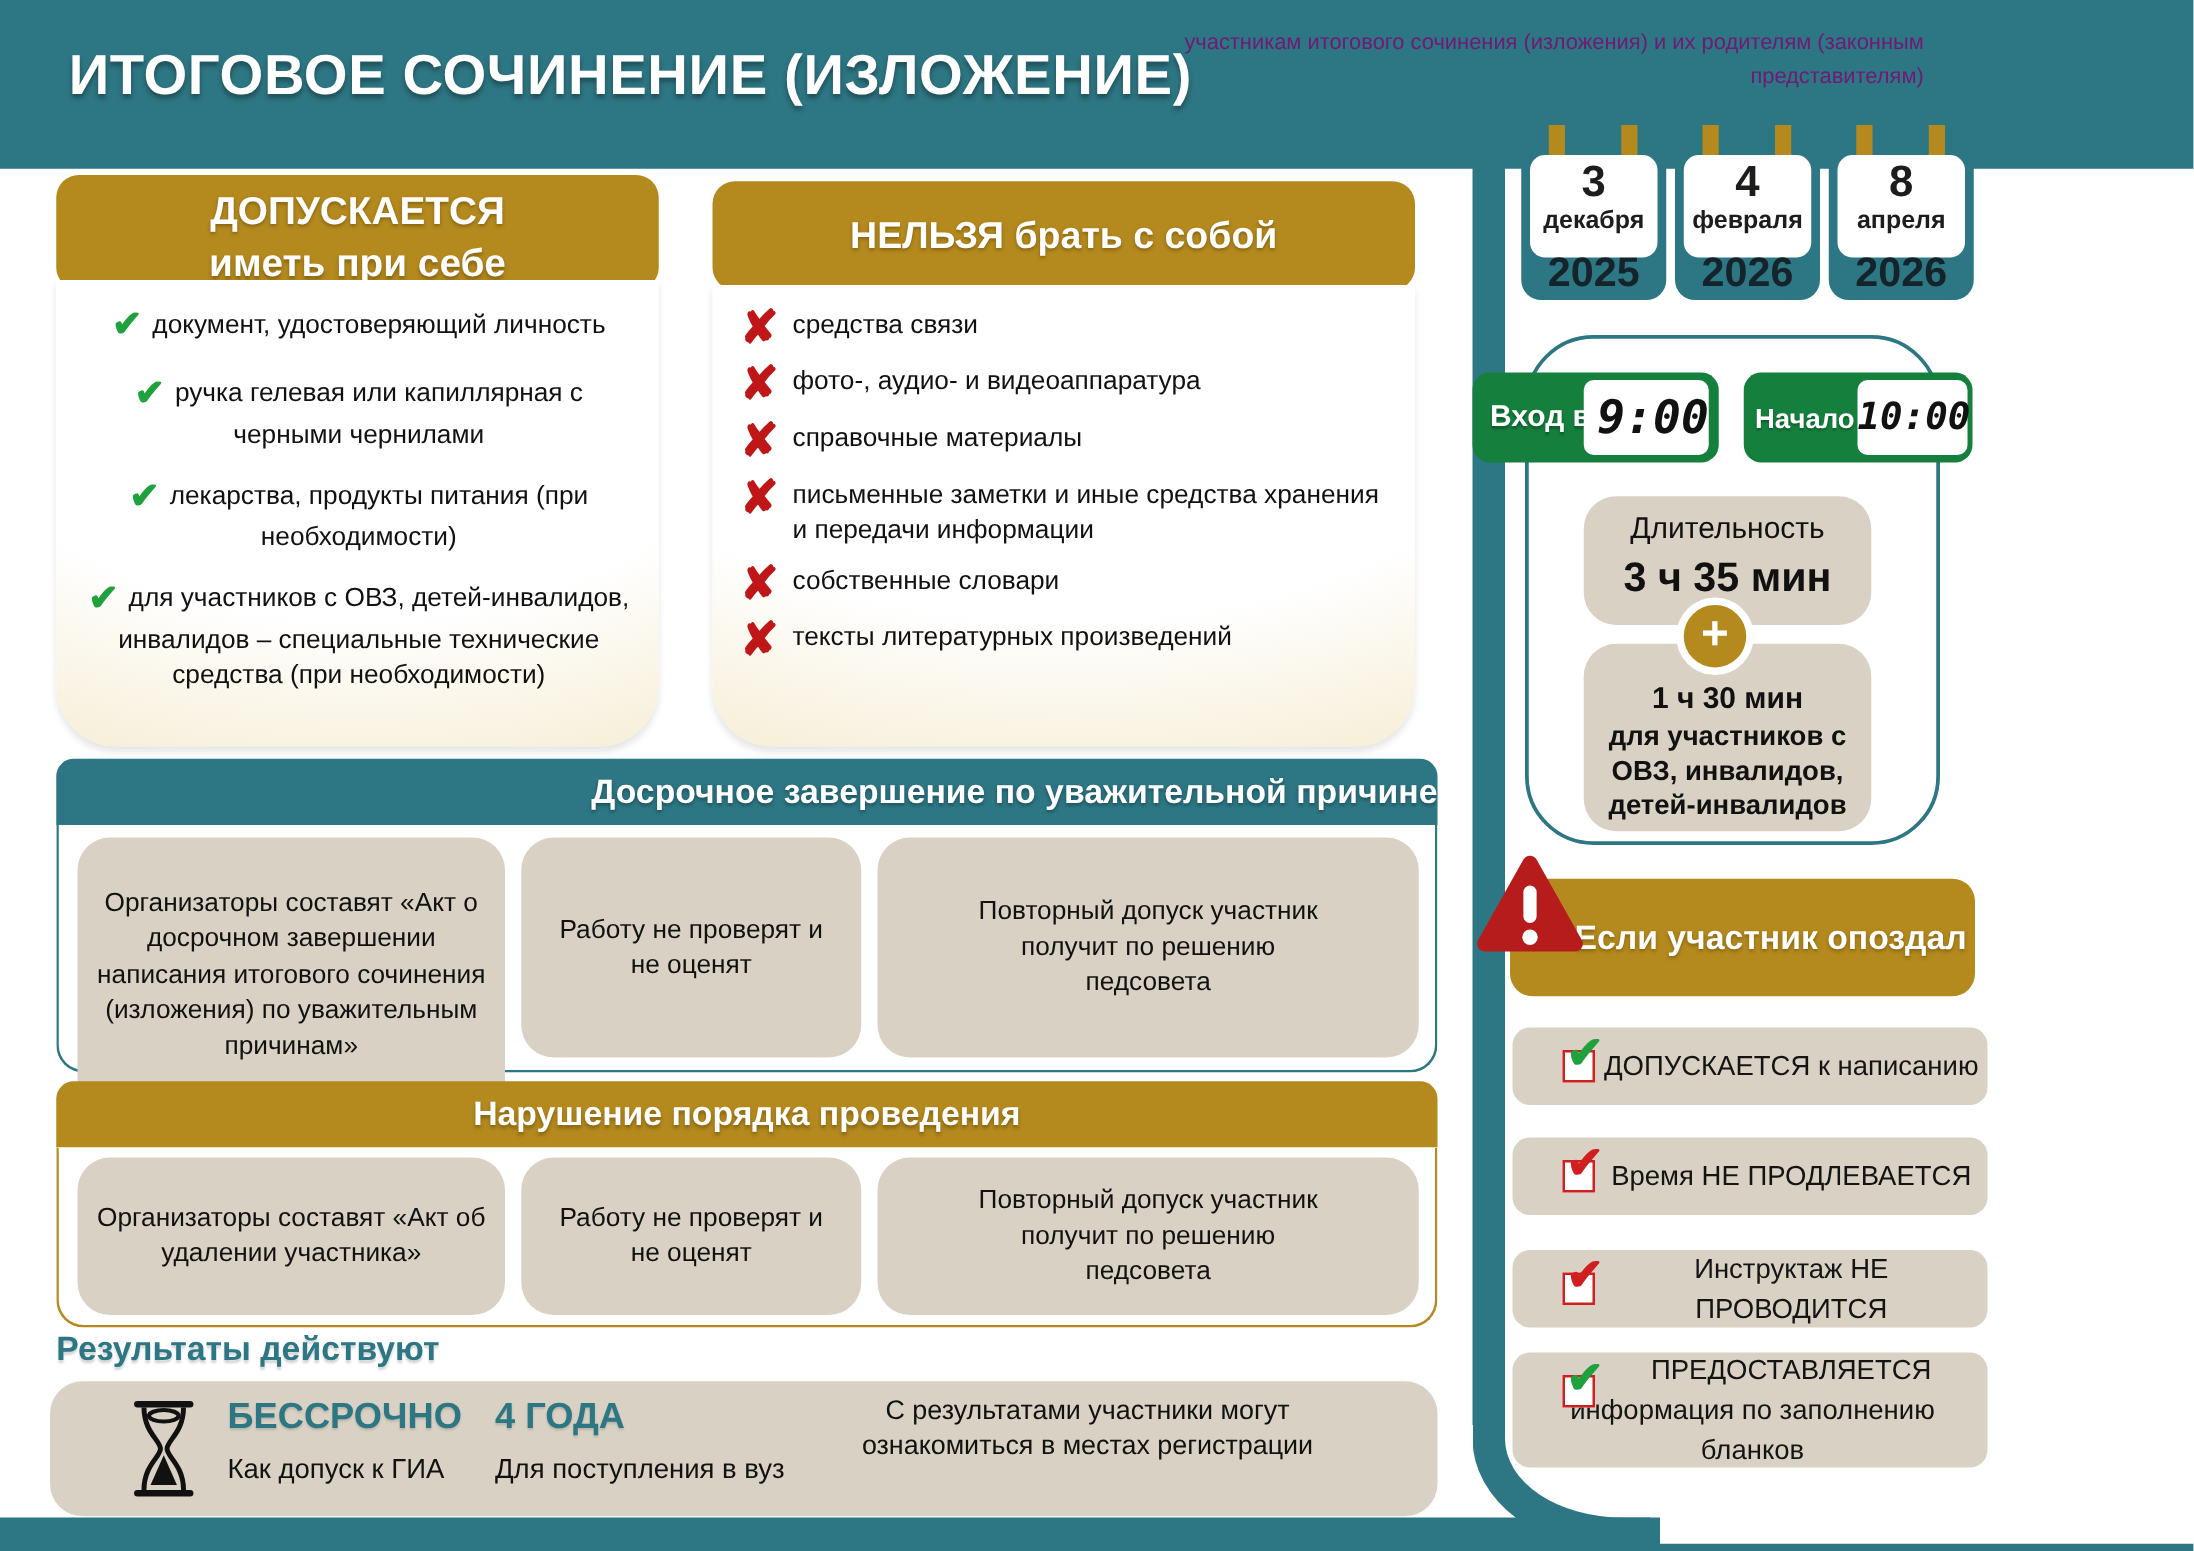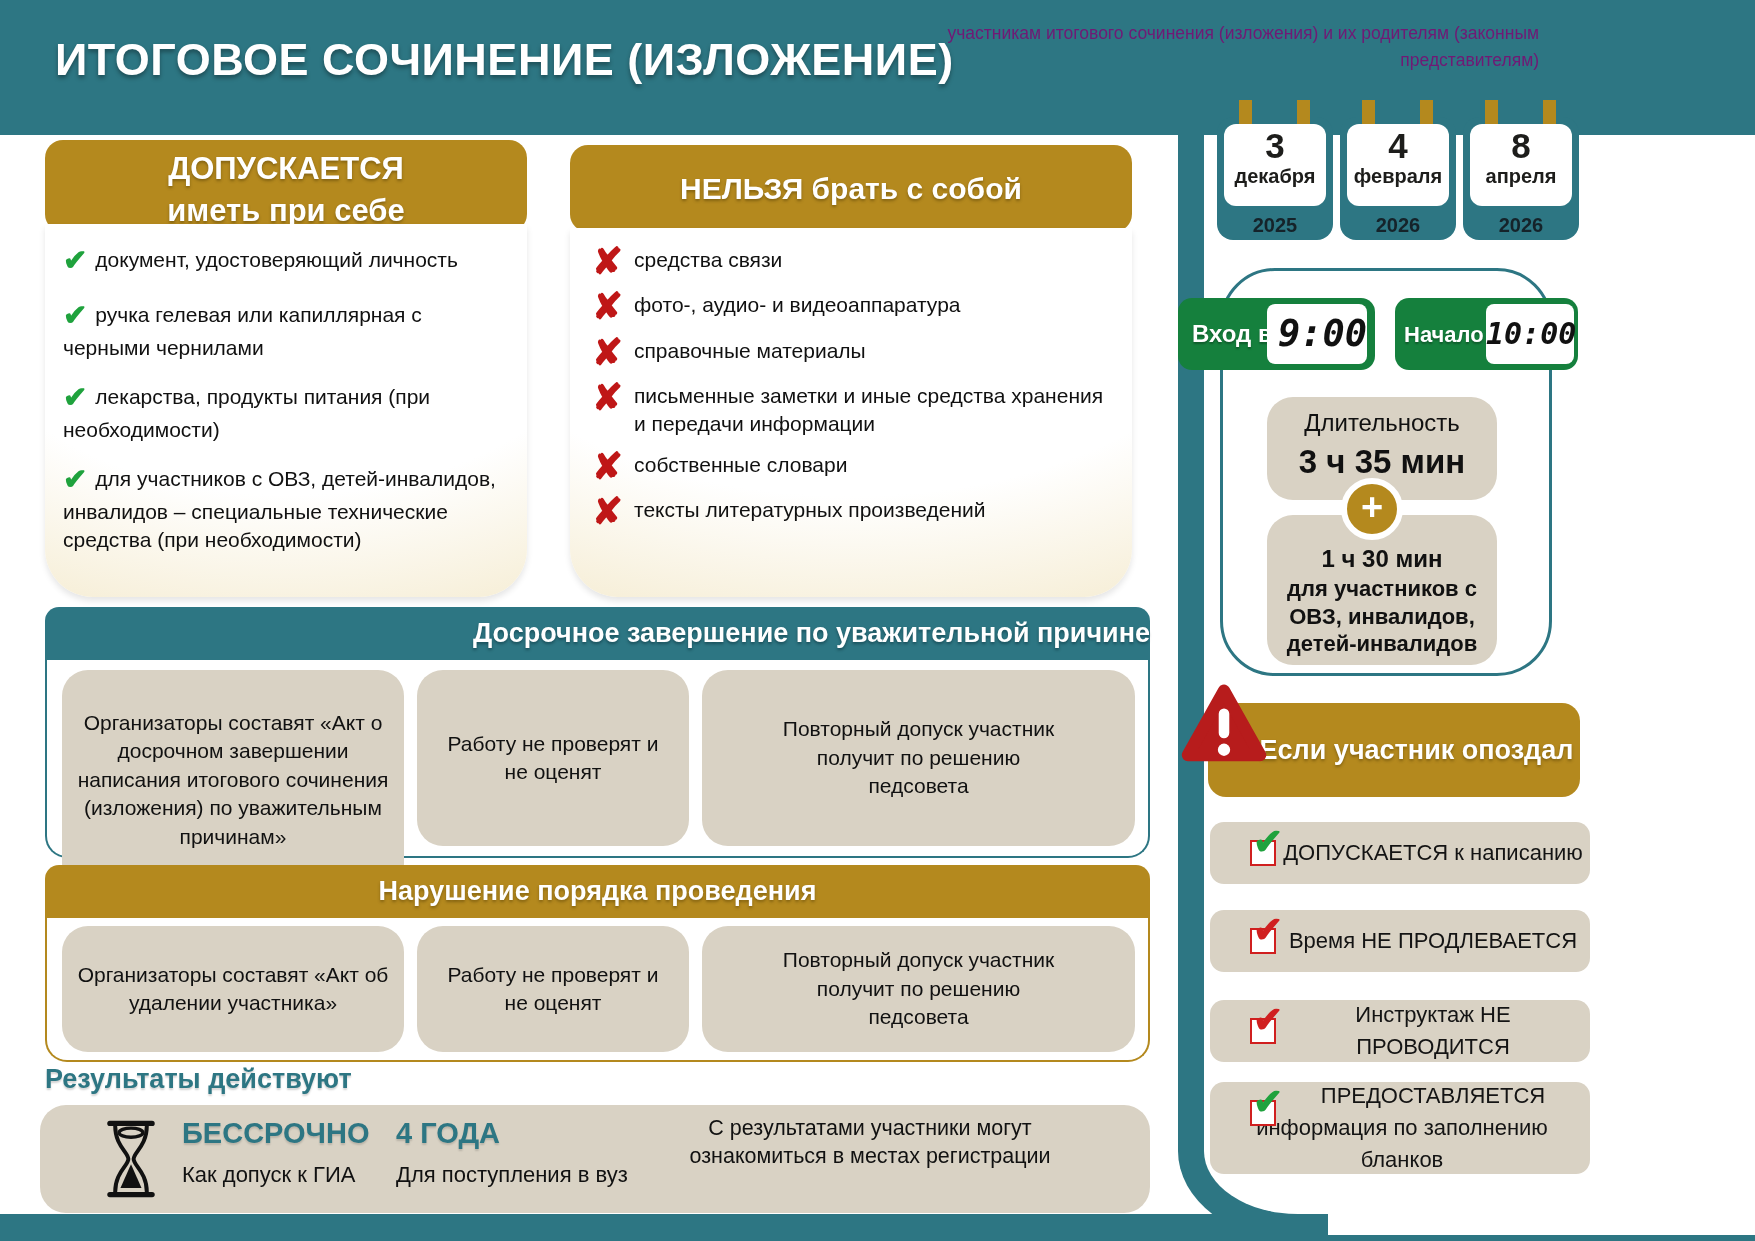--- a/index.html
+++ b/index.html
@@ -28,21 +28,21 @@
   .teal-h{background:#2d7683;color:#fff;font-weight:bold;text-align:right;
           text-shadow:0 2px 3px rgba(0,30,40,.45);}
   .beige{background:#d9d2c4;border-radius:26px;}
 
   
   .card-hdr1{left:45px;top:140px;width:482px;height:92px;border-radius:18px;
              font-size:31px;line-height:1.35;padding-top:8px;box-sizing:border-box;}
   .card-body1{left:45px;top:224px;width:482px;height:373px;
               background:radial-gradient(ellipse 130% 105% at 50% 18%,#ffffff 52%,#f3e8c8 100%);
               border-radius:0 0 48px 48px;box-shadow:0 4px 6px rgba(0,0,0,.10);
-              padding:18px 16px 0 18px;box-sizing:border-box;font-size:21px;color:#111;}
+              padding:18px 16px 0 18px;box-sizing:border-box;font-size:21px;color:#111;text-align:center;}
   .a-item{margin-bottom:17px;line-height:1.3;}
   .tick{color:#1fa23d;font-size:29px;font-weight:bold;margin-right:8px;vertical-align:-3px;}
 
   .card-hdr2{left:570px;top:145px;width:562px;height:87px;border-radius:18px;
              font-size:30px;line-height:87px;}
   .card-body2{left:570px;top:228px;width:562px;height:369px;
               background:radial-gradient(ellipse 130% 105% at 50% 18%,#ffffff 52%,#f3e8c8 100%);
               border-radius:0 0 48px 48px;box-shadow:0 4px 6px rgba(0,0,0,.10);
               padding:18px 12px 0 22px;box-sizing:border-box;font-size:21px;color:#111;}
   .f-item{display:flex;margin-bottom:14px;line-height:1.3;}
@@ -67,21 +67,21 @@
   .res-desc{font-size:22px;color:#111;margin-top:12px;}
   .res-note{font-size:21.5px;color:#111;text-align:center;line-height:1.3;}
 
   
   .cal{top:117px;width:116px;height:123px;background:#2d7683;border-radius:16px;text-align:center;}
   .cal-tab{position:absolute;top:-17px;width:13px;height:24px;background:#b4891e;}
   .cal-inner{position:absolute;left:7px;right:7px;top:7px;height:82px;background:#fff;
              border-radius:12px;color:#1d1d1b;}
   .cal-day{font-size:35px;font-weight:bold;line-height:1.05;margin-top:4px;}
   .cal-month{font-size:20px;font-weight:bold;}
-  .cal-year{position:absolute;left:0;right:0;bottom:3px;font-size:20px;font-weight:bold;color:#15232a;}
+  .cal-year{position:absolute;left:0;right:0;bottom:3px;font-size:33px;font-weight:bold;color:#15232a;}
 
   
   .sched-frame{left:1220px;top:268px;width:332px;height:408px;border:3px solid #2d7683;
                border-radius:55px;background:#fff;box-sizing:border-box;}
   .clock-box{top:298px;height:72px;background:#15803d;border-radius:14px;color:#fff;
              font-weight:bold;}
   .clock-label{position:absolute;top:22px;font-size:24px;text-shadow:0 2px 2px rgba(0,0,0,.3);}
   .clock-face{position:absolute;top:6px;height:60px;background:#fff;border-radius:8px;
               color:#111;font-family:"DejaVu Sans Mono",monospace;font-style:italic;
               font-weight:bold;text-align:right;}

